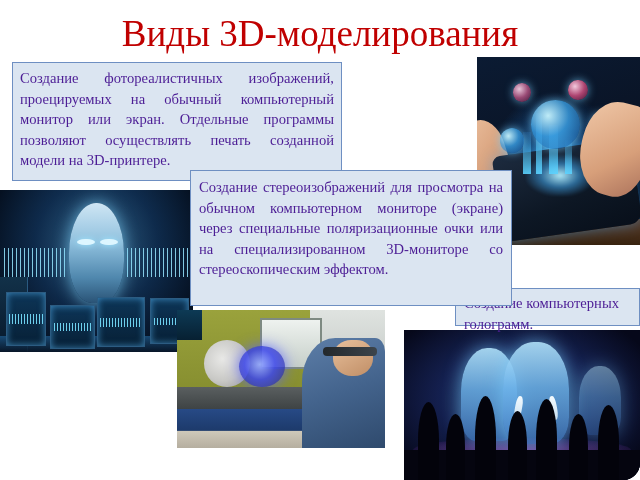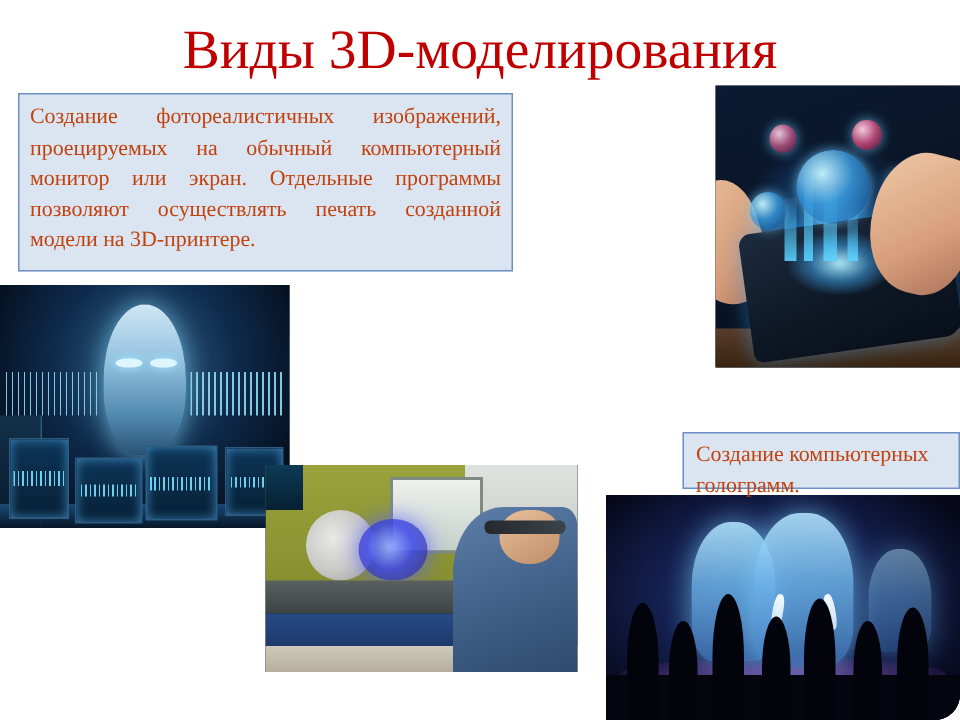--- a/index.html
+++ b/index.html
@@ -236,21 +236,21 @@
     position: absolute; bottom: 0; border-radius: 50% 50% 0 0;
     background: #03030b;
   }
 
   
   .textbox {
     position: absolute;
     background: #DBE5F1;
     border: 1px solid #6E8FC2;
     box-sizing: border-box;
-    color: #c2410c;
+    color: #4c1d95;
     font-family: "Liberation Serif", "DejaVu Serif", serif;
     text-align: justify;
     text-justify: inter-word;
   }
   .textbox p { margin: 0; }
 
   #box-photoreal {
     left: 12px; top: 62px; width: 330px; height: 119px;
     padding: 5px 7px 0 7px;
     font-size: 14.6px;
@@ -354,14 +354,17 @@
   </div>
 
   <div class="textbox" id="box-photoreal">
     <p>Создание фотореалистичных изображений, проецируемых на обычный компьютерный монитор или экран. Отдельные программы позволяют осуществлять печать созданной модели на 3D-принтере.</p>
   </div>
 
   <div class="textbox" id="box-holo">
     <p>Создание компьютерных голограмм.</p>
   </div>
 
+  <div class="textbox" id="box-stereo">
+    <p>Создание стереоизображений для просмотра на обычном компьютерном мониторе (экране) через специальные поляризационные очки или на специализированном 3D-мониторе со стереоскопическим эффектом.</p>
+  </div>
 
 </div>
 
 </body></html>

